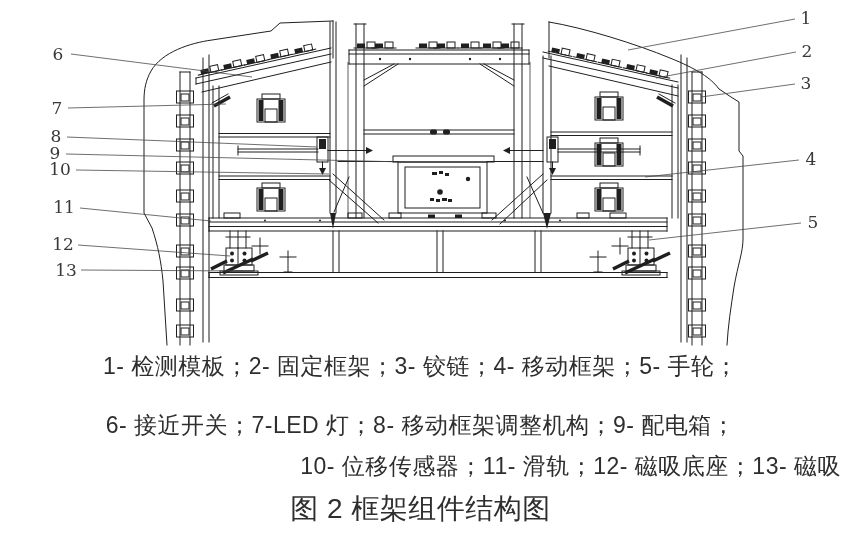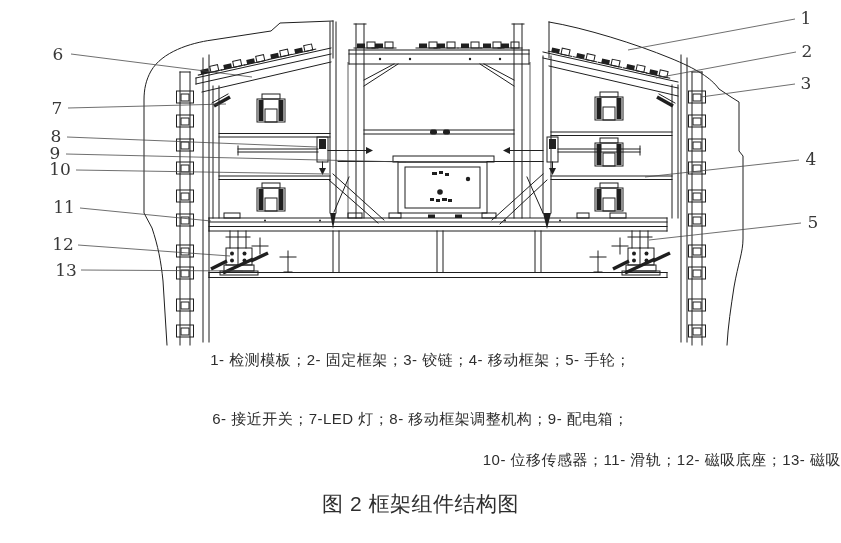--- a/index.html
+++ b/index.html
@@ -6,23 +6,23 @@
   #page{position:relative;width:841px;height:543px;background:#ffffff;overflow:hidden;
         font-family:"Liberation Sans",sans-serif;}
   #drawing{position:absolute;left:0;top:0;}
   svg .ln{stroke:#1f1f1f;stroke-width:1;fill:none;stroke-linecap:square;}
   svg .thin{stroke:#2a2a2a;stroke-width:.75;fill:none;}
   svg .leader{stroke:#4a4a4a;stroke-width:.8;fill:none;}
   svg .f{fill:#1f1f1f;stroke:none;}
   svg .thick{stroke:#1f1f1f;stroke-width:3.5;fill:none;}
   svg text.num{fill:#383838;stroke:none;font-family:"DejaVu Serif",serif;font-size:17px;}
   .cap{position:absolute;width:841px;text-align:center;color:#2e2e2e;
-       font-size:15px;font-weight:500;letter-spacing:.5px;white-space:nowrap;}
+       font-size:23px;font-weight:500;letter-spacing:.5px;white-space:nowrap;}
   #cap1{top:351px;} #cap2{top:410px;} #cap3{top:451px;text-align:right;}
-  #figtitle{top:490px;font-size:21px;}
+  #figtitle{top:490px;font-size:28px;}
 </style>
 </head>
 <body>
 
 <div id="page">
 
 <svg id="drawing" width="841" height="348" viewBox="0 0 841 348" xmlns="http://www.w3.org/2000/svg">
 
   <defs>
     <g id="clip">

